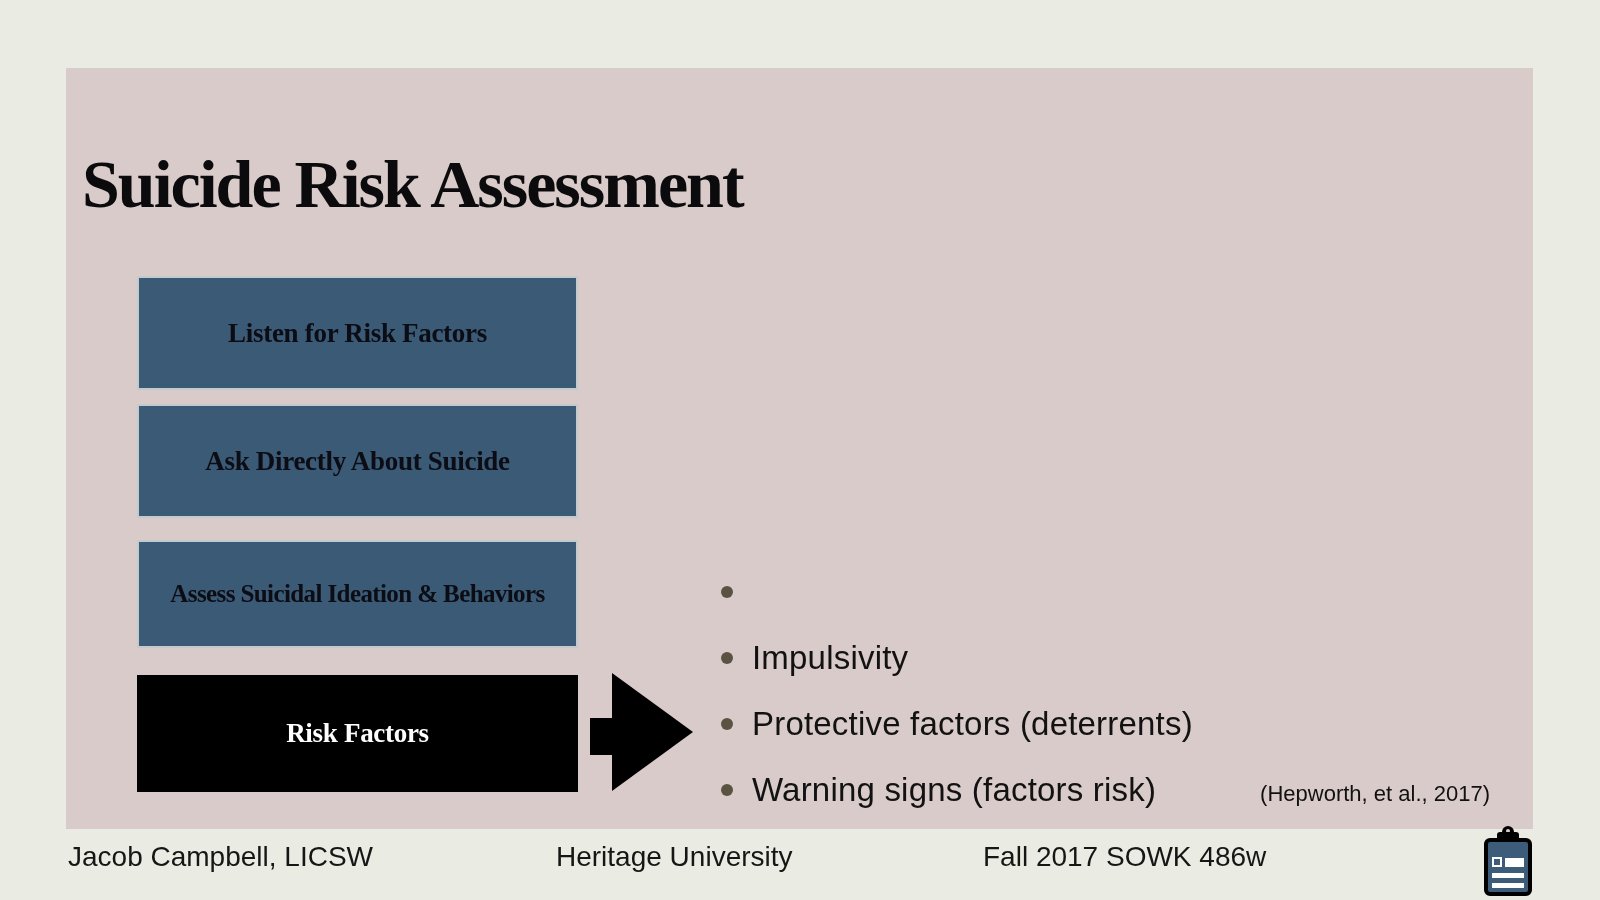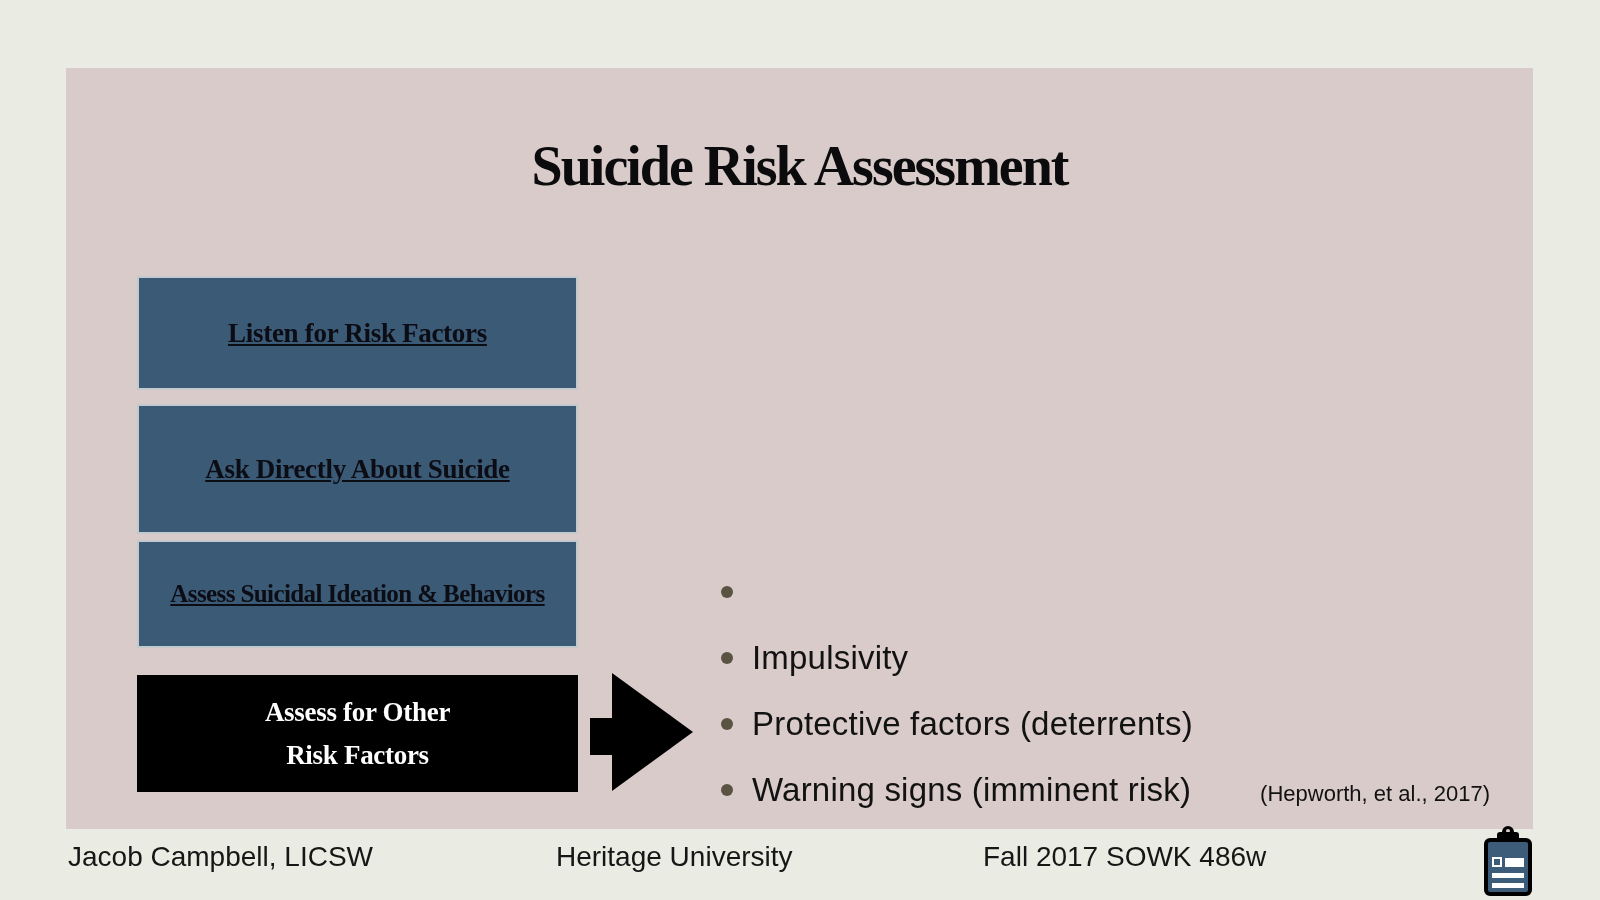--- a/index.html
+++ b/index.html
@@ -6,39 +6,38 @@
   body{
     width:1600px;height:900px;position:relative;overflow:hidden;
     background:var(--canvas-bg,#eaece3);
     font-family:"Liberation Sans",sans-serif;
   }
   .slide{
     position:absolute;left:66px;top:68px;width:1467px;height:761px;
     background:var(--slide-bg,#d9cbc9);
   }
   .title{
-    position:absolute;left:0;right:0;top:66px;margin:4px;
-    text-align:center;
+    position:absolute;left:0;right:0;top:66px;margin:16px;
+    text-align:left;
     font-family:"Liberation Serif","DejaVu Serif",serif;
-    font-weight:700;font-size:56px;line-height:1;letter-spacing:-2px;
+    font-weight:700;font-size:68px;line-height:1;letter-spacing:-2px;
     color:#0b0b0d;
   }
   .box{
     position:absolute;left:71px;width:441px;box-sizing:border-box;
     display:flex;align-items:center;justify-content:center;text-align:center;
     font-family:"Liberation Serif","DejaVu Serif",serif;font-weight:700;
   }
   .box.blue{
     background:var(--box-blue,#3a5a76);
     border:2px solid #c2cacd;
     color:#0c0c14;
-    text-decoration:underline;
   }
   .box1{top:208px;height:114px;}
-  .box2{top:336px;height:130px;}
+  .box2{top:336px;height:114px;}
   .box3{top:472px;height:108px;}
   .box4{
     top:607px;height:117px;background:var(--box-black,#000);
     color:#fff;flex-direction:column;
   }
   .box-label{font-size:27px;letter-spacing:-0.3px;}
   .box-label.small{font-size:25px;letter-spacing:-0.6px;}
   .box4 .box-line{font-size:27px;line-height:43px;letter-spacing:-0.3px;}
   .arrow-stem{
     position:absolute;left:524px;top:650px;width:28px;height:37px;
@@ -108,42 +107,41 @@
     <div class="box blue box1">
       <span class="box-label">Listen for Risk Factors</span>
     </div>
     <div class="box blue box2">
       <span class="box-label">Ask Directly About Suicide</span>
     </div>
     <div class="box blue box3">
       <span class="box-label small">Assess Suicidal Ideation &amp; Behaviors</span>
     </div>
     <div class="box box4">
-      <span class="box-line">Assess for Other</span>
       <span class="box-line">Risk Factors</span>
     </div>
     <div class="arrow-stem"></div>
     <div class="arrow-head"></div>
   </div>
 
   <ul class="bullets">
     <li>
       <span class="dot"></span>
     </li>
     <li>
       <span class="dot"></span>
       <span class="bullet-text">Impulsivity</span>
     </li>
     <li>
       <span class="dot"></span>
       <span class="bullet-text">Protective factors (deterrents)</span>
     </li>
     <li>
       <span class="dot"></span>
-      <span class="bullet-text">Warning signs (imminent risk)</span>
+      <span class="bullet-text">Warning signs (factors risk)</span>
     </li>
   </ul>
 
   <div class="citation">(Hepworth, et al., 2017)</div>
 </div>
 
 <div>
   <span class="footer-text f-author">Jacob Campbell, LICSW</span>
   <span class="footer-text f-inst">Heritage University</span>
   <span class="footer-text f-course">Fall 2017 SOWK 486w</span>

